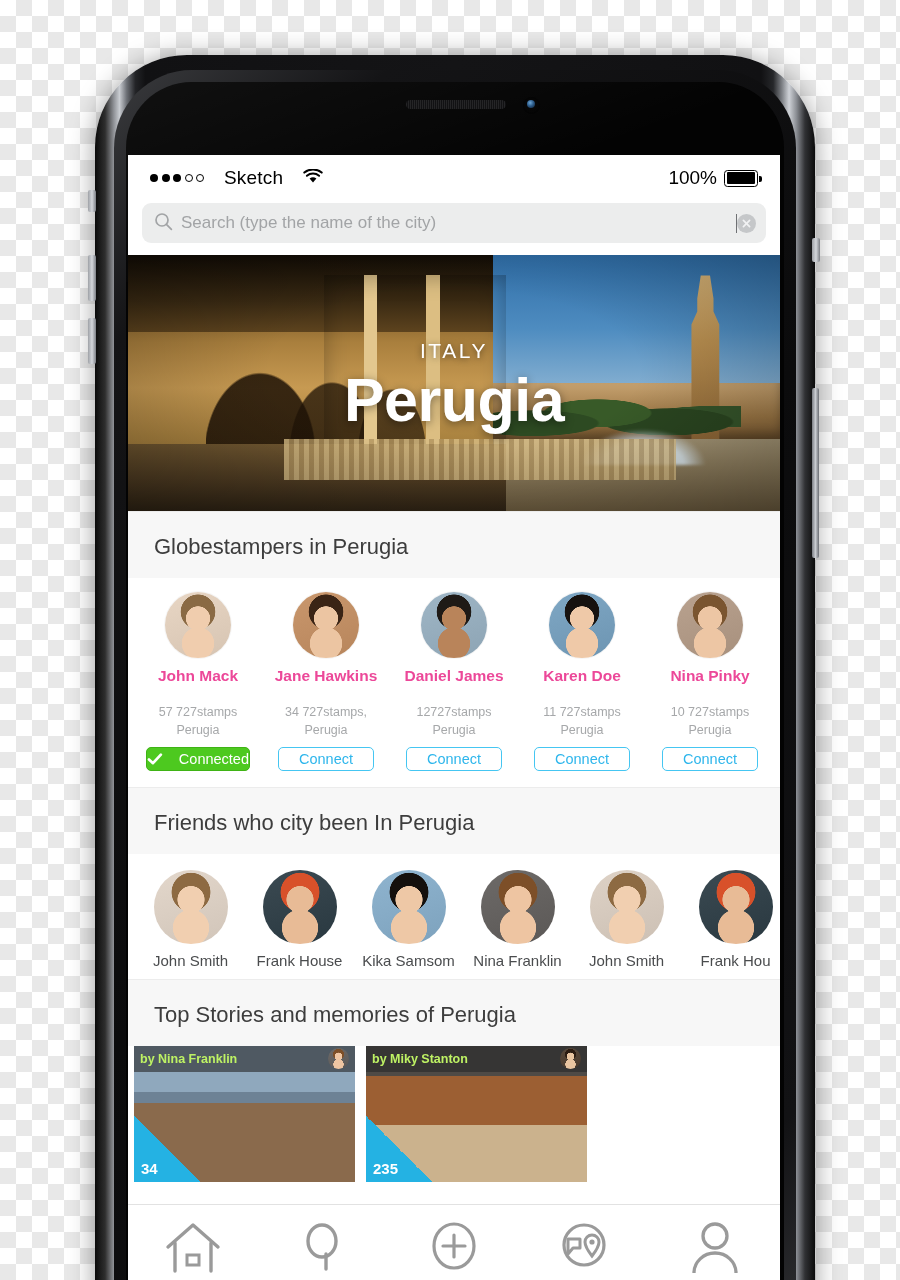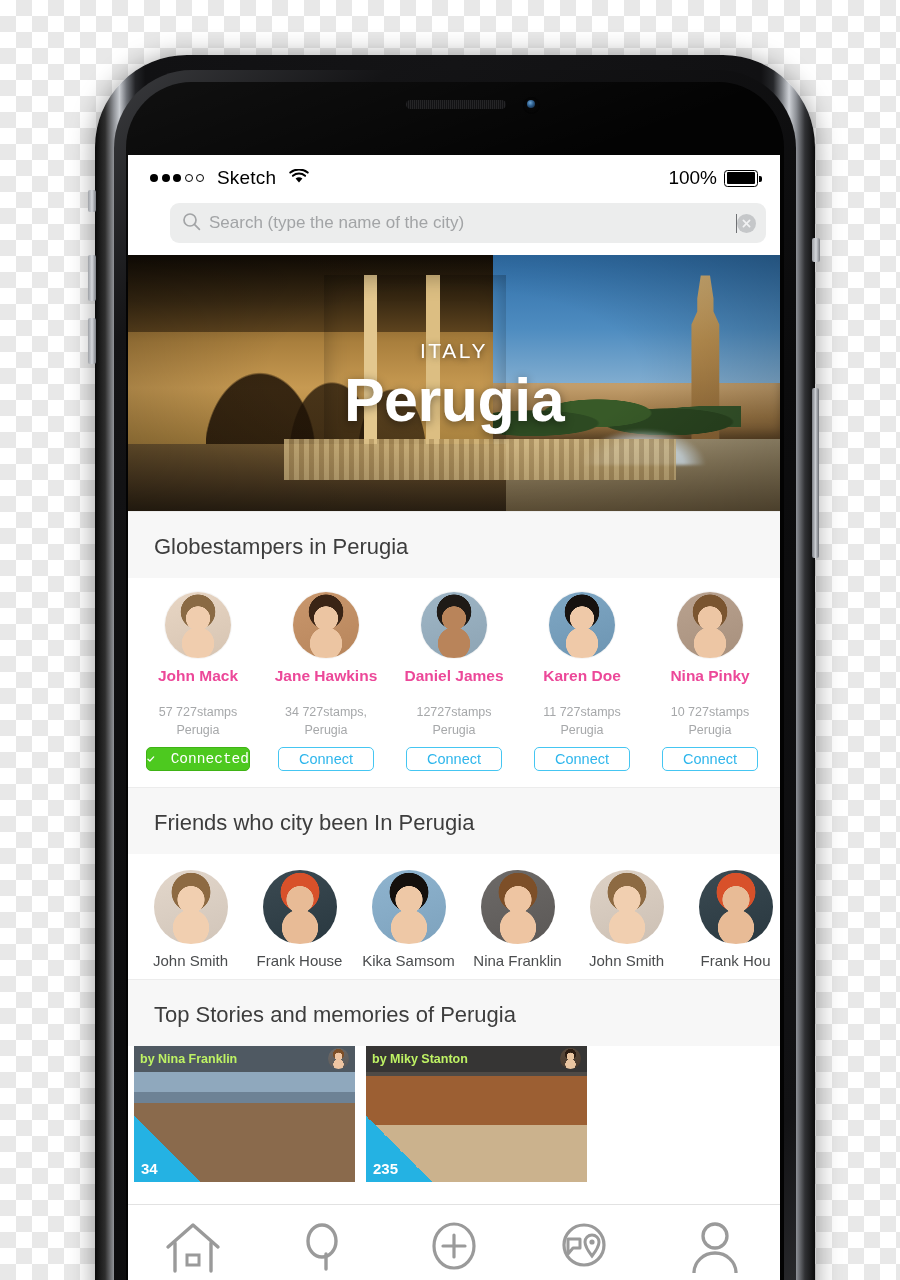--- a/index.html
+++ b/index.html
@@ -71,21 +71,21 @@
   #app{
     position:absolute; left:128px; top:155px; width:652px; height:1125px;
     background:#ffffff; overflow:hidden;
   }
 
   
   #status-bar{
     height:46px; background:#fff; display:flex; align-items:center;
     padding:0 22px; position:relative;
   }
-  .sb-left{ display:flex; align-items:center; gap:13px; }
+  .sb-left{ display:flex; align-items:center; gap:20px; }
   .sig-dots{ display:flex; gap:3.5px; align-items:center; }
   .sig-dots i{ width:8px; height:8px; border-radius:50%; display:block; }
   .sig-dots i.on{ background:#000; }
   .sig-dots i.off{ background:transparent; border:1.3px solid #000; width:8px; height:8px; }
   .carrier{ font-size:19px; font-weight:400; color:#000; letter-spacing:.2px; }
   .wifi{ display:inline-block; }
   .sb-time{
     position:absolute; left:0; right:0; text-align:center;
     font-size:19px; color:#000; font-weight:400; pointer-events:none;
   }
@@ -93,21 +93,21 @@
   .batt-pct{ font-size:19px; color:#000; }
   .batt{ width:34px; height:17px; border:1.6px solid #000; border-radius:3.5px; padding:1.6px; position:relative; }
   .batt span{ display:block; height:100%; background:#000; border-radius:1px; }
   .batt::after{ content:""; position:absolute; right:-4.5px; top:5px; width:2.6px; height:6px;
     background:#000; border-radius:0 2px 2px 0; }
 
   
   #search-wrap{ background:#fff; padding:2px 14px 12px; }
   #search-field{
     height:40px; background:#eceded; border-radius:9px;
-    display:flex; align-items:center; padding:0 10px 0 12px; position:relative;margin-left:28px;
+    display:flex; align-items:center; padding:0 10px 0 12px; position:relative;
   }
   .search-glass{ flex:0 0 auto; margin-right:8px; }
   #search-text{
     font-size:17px; color:#a2a4a6; flex:1; white-space:nowrap; overflow:hidden;
   }
   #search-caret{
     display:inline-block; width:1.4px; height:19px; background:#6f7174;
     vertical-align:-4px; margin-left:1px;
   }
   #search-clear{
@@ -213,21 +213,21 @@
   .gs-stamps{ font-size:12.5px; color:#a6a8aa; line-height:1.42; }
   .gs-city{ font-size:12.5px; color:#a6a8aa; line-height:1.42; margin-bottom:7px; }
   .btn-connect{
     display:inline-block; border:1.4px solid #45c6f2; color:#2eb6ec;
     font-size:14.5px; border-radius:5px; padding:3px 0; width:96px;
     background:#fff;
   }
   .btn-connected{
     display:inline-flex; align-items:center; justify-content:center; gap:16px;
     background:#4dc91f; color:#fff; border:1.4px solid #3fb315;
-    font-size:14.5px; border-radius:5px; padding:3px 0; width:104px;font-family:Liberation Mono, monospace;
+    font-size:14.5px; border-radius:5px; padding:3px 0; width:104px;
   }
 
   
   #friends-row{ display:flex; padding:16px 8px 10px; overflow:hidden; }
   .fr-card{ flex:0 0 109px; text-align:center; }
   .fr-ava{
     width:74px; height:74px; border-radius:50%; margin:0 auto 8px;
     background-size:cover; background-position:center;
   }
   .fr-name{ font-size:15px; color:#4a4c4e; white-space:nowrap; }

